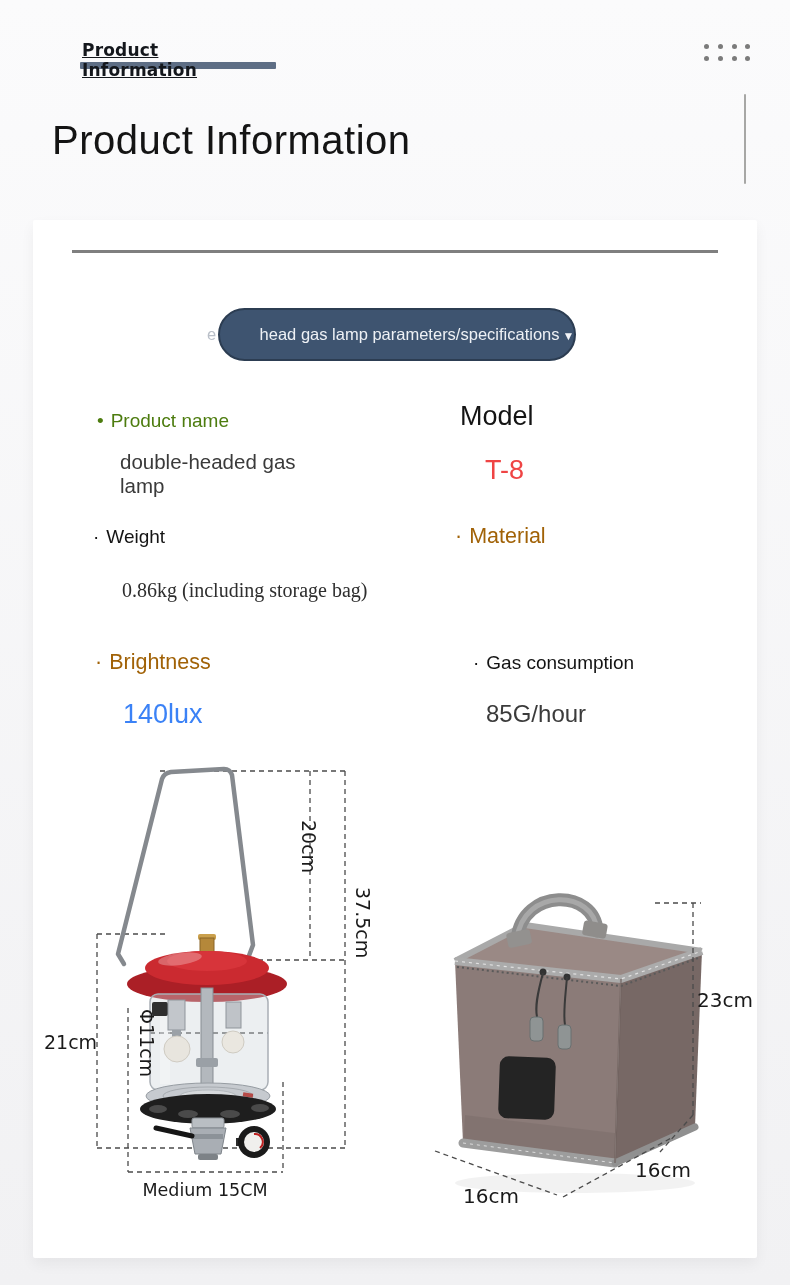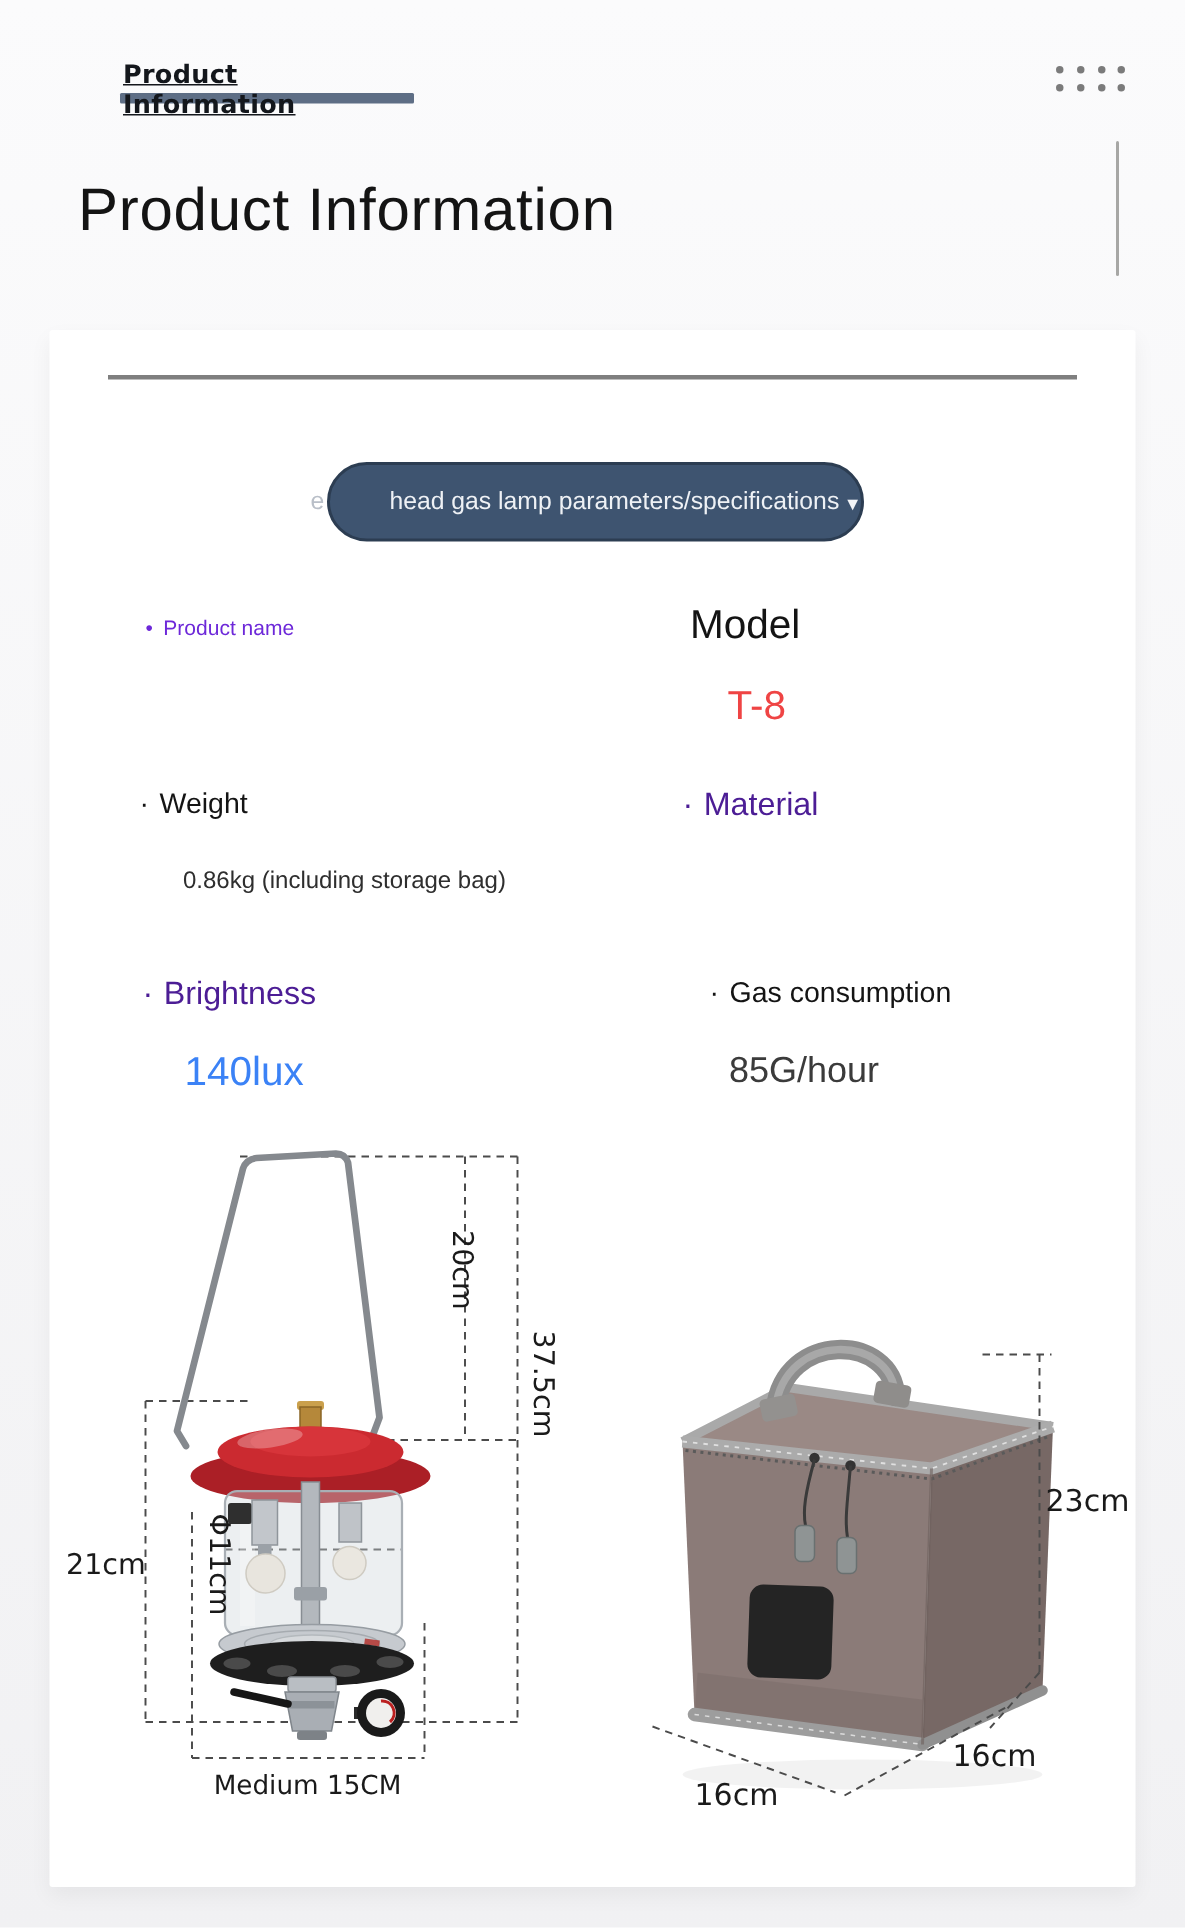--- a/index.html
+++ b/index.html
@@ -53,26 +53,26 @@
     gap:2px;cursor:pointer;
   }
   .pill .lbl{color:#eef1f5;font-size:16.5px;white-space:nowrap;padding-left:40px;}
   .pill .ovf{
     position:absolute;left:-13px;top:15px;color:#b9bfc8;font-size:16.5px;
   }
   .pill .arrow{color:#f3f5f8;font-size:12px;margin-left:1px;transform:translateY(1px);}
   
   .cell{position:absolute;line-height:1.2;}
   .blt{margin-right:7px;}
-  .lbl-sm{font-size:14px;color:#6d28d9;}
+  .lbl-sm{font-size:19px;color:#4d7c0f;}
   .lbl-md{font-size:19px;color:#141414;}
-  .lbl-lg{font-size:21.5px;color:#4c1d95;}
+  .lbl-lg{font-size:21.5px;color:#a16207;}
   .val-name{font-size:20.5px;color:#3a3a3a;width:215px;line-height:1.18;}
   .val-model{font-size:27px;color:#ef4444;}
-  .val-16{font-size:16px;color:#2e2e2e;}
+  .val-16{font-size:20px;color:#2e2e2e;font-family:Liberation Serif, serif;}
   .val-17{font-size:17px;color:#2d2d2d;}
   .val-26g{font-size:27px;color:#3b82f6;}
   .val-24{font-size:24px;color:#3b3b3b;}
   
   .fig{position:absolute;}
   .fig-lamp{left:7px;top:542px;width:330px;height:443px;}
   .fig-bag{left:392px;top:645px;width:335px;height:350px;}
   svg text{font-family:"DejaVu Sans",sans-serif;fill:#1a1a1a;}
   svg .dim{font-size:19px;}
   svg .dim-sm{font-size:17.5px;}
@@ -107,20 +107,21 @@
 
   <div class="pill">
     <span class="ovf">e</span>
     <span class="lbl">head gas lamp parameters/specifications</span>
     <span class="arrow">▼</span>
   </div>
 
   <div class="cell lbl-sm" style="left:64px;top:190px;">
     <span class="blt">•</span><span>Product name</span>
   </div>
+  <div class="cell val-name" style="left:87px;top:230px;">double-headed gas lamp</div>
 
   <div class="cell lbl-md" style="left:427px;top:180px;font-size:27px;">
     <span>Model</span>
   </div>
   <div class="cell val-model" style="left:452px;top:234px;">T-8</div>
 
   <div class="cell lbl-md" style="left:60px;top:306px;">
     <span class="blt">·</span><span>Weight</span>
   </div>
   <div class="cell val-16" style="left:89px;top:358px;">0.86kg (including storage bag)</div>

